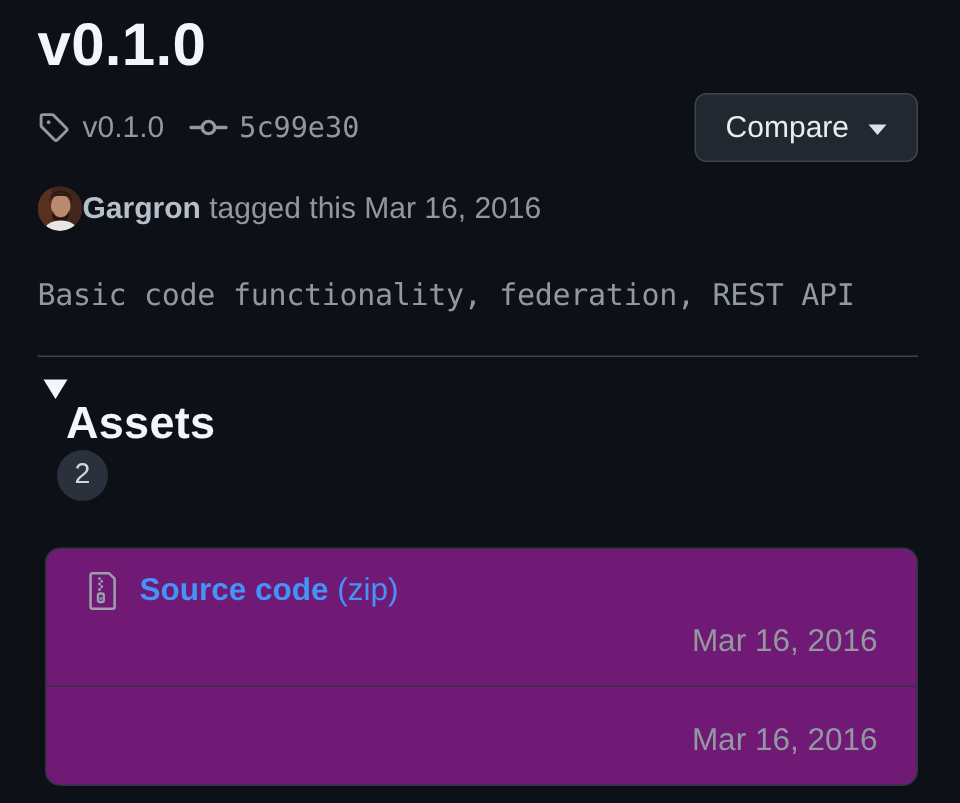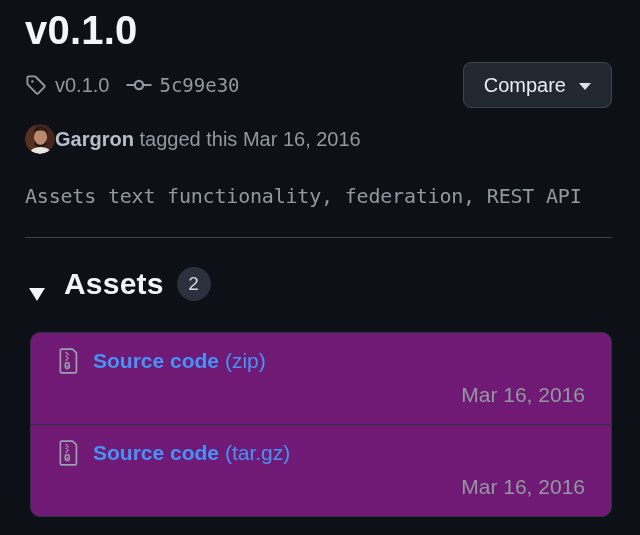--- a/index.html
+++ b/index.html
@@ -42,21 +42,21 @@
   .author-name{font-weight:700;color:#b7bfc9;cursor:pointer;}
 
   .desc{
     margin:30px 0 0;color:#9198a1;
     font-family:"DejaVu Sans Mono","Liberation Mono",monospace;
     font-size:20px;letter-spacing:-.2px;
   }
 
   .divider{border:none;border-top:1px solid #3d444d;margin:29px 0 0;width:587px;}
 
-  .assets-summary{margin-top:29px;display:flex;align-items:flex-end;cursor:pointer;width:max-content;}
+  .assets-summary{margin-top:15px;display:flex;align-items:flex-start;cursor:pointer;width:max-content;flex-direction:column;}
   .caret-lg{
     width:0;height:0;margin-left:4px;
     border-left:8px solid transparent;border-right:8px solid transparent;
     border-top:13px solid #f0f6fc;
   }
   .assets-title{font-size:30px;font-weight:700;color:#f0f6fc;margin-left:19px;letter-spacing:.2px;}
   .assets-count{
     margin-left:13px;width:34px;height:34px;border-radius:50%;
     background:#2a313c;color:#d1d7e0;font-size:19px;
     display:flex;align-items:center;justify-content:center;
@@ -126,21 +126,21 @@
           <path d="M9.5 10 Q10 5.5 16.5 5.5 Q23 5.5 23.5 10 Q23.5 7 16.5 7 Q9.5 7 9.5 10 Z" fill="#24180f"></path>
           <path d="M11 17 Q11 23 16.5 23 Q22 23 22 17 L22 19.5 Q22 25 16.5 25 Q11 25 11 19.5 Z" fill="#3a2а1c"></path>
           <path d="M11.5 18 Q12 23.5 16.5 23.5 Q21 23.5 21.5 18 Q21.5 25 16.5 25.5 Q11.5 25 11.5 18Z" fill="#2b1c13"></path>
           <path d="M4 33 Q6 24.5 16.5 24.5 Q27 24.5 29 33 Z" fill="#e8e6e2"></path>
         </g>
       </svg>
     </span>
     <span class="author-text"><span class="author-name">Gargron</span> <span>tagged this</span> <span>Mar 16, 2016</span></span>
   </div>
 
-  <p class="desc">Assets text functionality, federation, REST API</p>
+  <p class="desc">Basic code functionality, federation, REST API</p>
 
   <hr class="divider">
 
   <div class="assets-summary">
     <span class="caret-lg"></span>
     <span class="assets-title">Assets</span>
     <span class="assets-count">2</span>
   </div>
 
   <div class="assets-box">
@@ -154,28 +154,17 @@
             <rect x="7.2" y="13" width="3.4" height="5" rx="1.1" stroke-width="1.4"></rect>
             <path d="M8.9 15.9h.01" stroke-linecap="round" stroke-width="1.5"></path>
           </svg>
         </span>
         <a class="asset-link"><span class="asset-name">Source code</span> <span class="asset-format">(zip)</span></a>
       </div>
       <div class="asset-date">Mar 16, 2016</div>
     </div>
 
     <div class="asset-row">
-      <div class="asset-main">
-        <span>
-          <svg width="23" height="26" viewBox="0 0 20 23" fill="none" stroke="#9aa1aa" stroke-width="1.5">
-            <path d="M4 1h9.2a1.2 1.2 0 0 1 .85.35l2.6 2.6a1.2 1.2 0 0 1 .35.85V20.8A1.2 1.2 0 0 1 15.8 22H4a1.2 1.2 0 0 1-1.2-1.2V2.2A1.2 1.2 0 0 1 4 1Z" stroke-linejoin="round"></path>
-            <path d="M8.1 4.2h.01M9.4 5.8h.01M8.1 7.4h.01M9.4 9h.01M8.1 10.6h.01" stroke-linecap="round" stroke-width="1.7"></path>
-            <rect x="7.2" y="13" width="3.4" height="5" rx="1.1" stroke-width="1.4"></rect>
-            <path d="M8.9 15.9h.01" stroke-linecap="round" stroke-width="1.5"></path>
-          </svg>
-        </span>
-        <a class="asset-link"><span class="asset-name">Source code</span> <span class="asset-format">(tar.gz)</span></a>
-      </div>
       <div class="asset-date">Mar 16, 2016</div>
     </div>
 
   </div>
 </div>
 
 </body></html>

